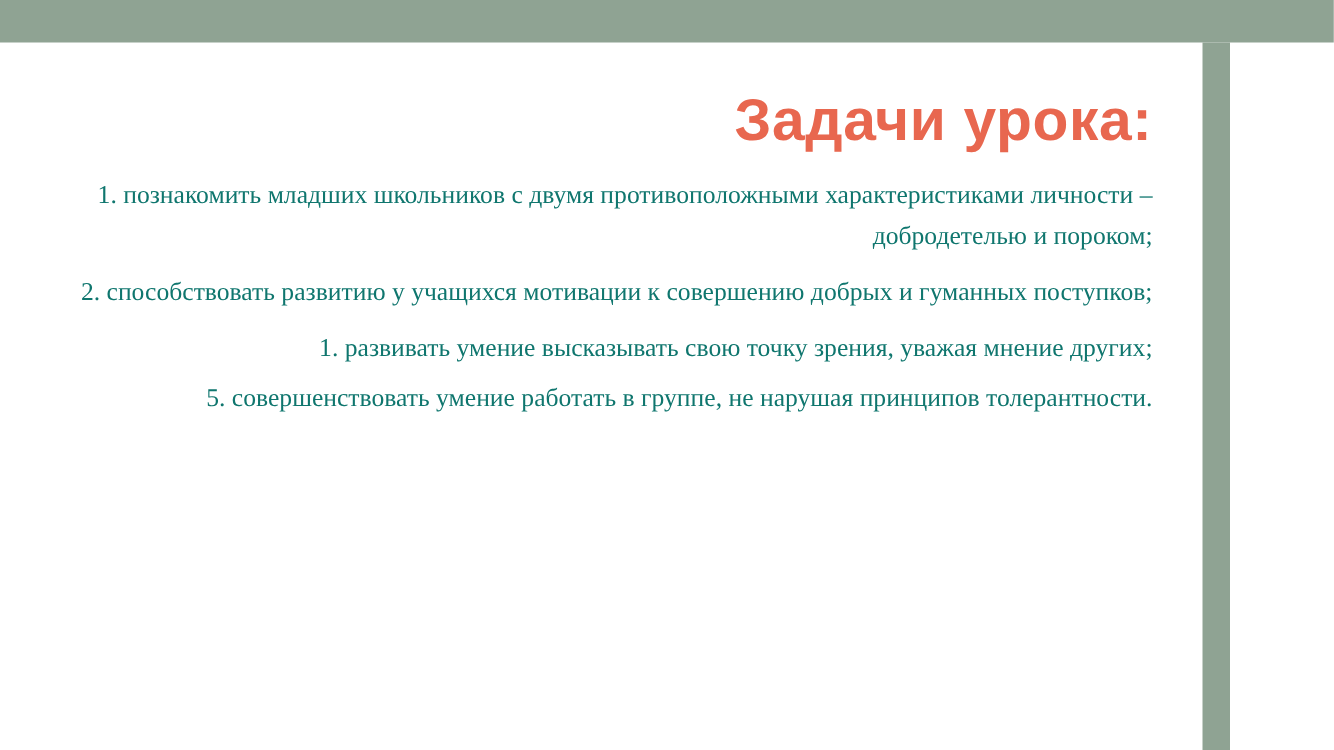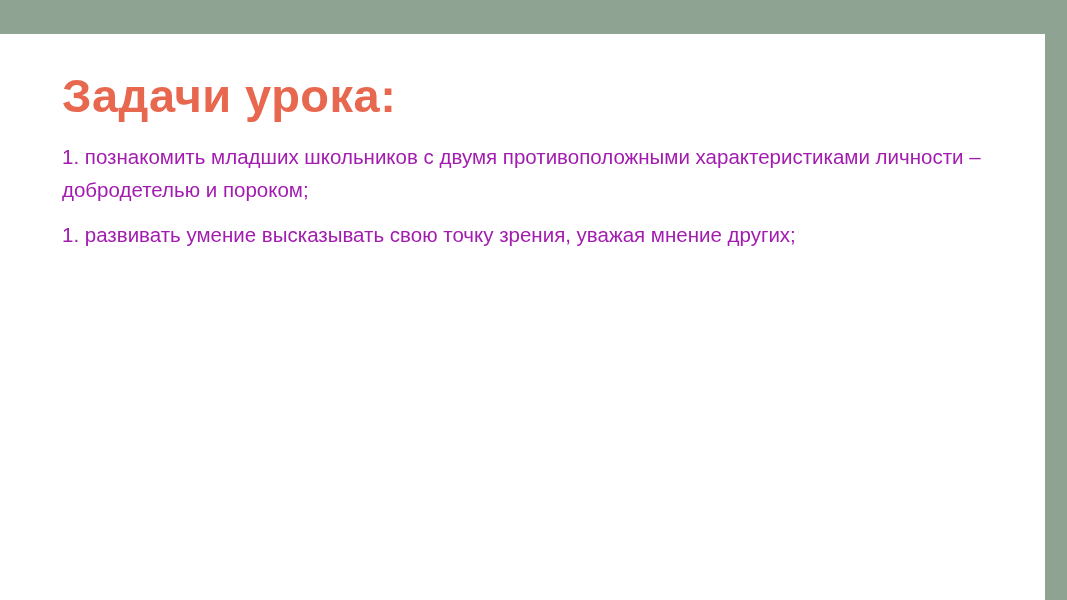--- a/index.html
+++ b/index.html
@@ -8,24 +8,25 @@
   }
   body {
     width: 1067px;
     height: 600px;
     background: #ffffff;
     font-family: "Liberation Sans", sans-serif;
     overflow: hidden;
   }
   .slide {
     position: relative;
-    width: 1067px;
+    width: 984px;
     height: 600px;
     background: #ffffff;
     box-sizing: border-box;
+    text-align: right;
   }
   
   .top-band {
     position: absolute;
     top: 0;
     left: 0;
     width: 1067px;
     height: 34px;
     background: #8fa393;
   }
@@ -54,41 +55,44 @@
     line-height: 1.1;
     margin: 12px 0 18px 0;
     letter-spacing: 0.5px;
   }
   .body-list {
     list-style: none;
     margin: 0;
     padding: 0;
   }
   .body-item {
-    color: #a21caf;
+    color: #0f766e;
     font-size: 20.5px;
     line-height: 1.62;
     margin: 0 0 12px 0;
     max-width: 930px;
+    font-family: Liberation Serif, serif;
   }
   .body-item.tight {
     margin-bottom: 6px;
   }
 </style>
 </head>
 <body>
 
 <div class="slide">
 
   <div class="top-band"></div>
   <div class="right-band"></div>
 
   <div class="content">
 
     <h1 class="slide-title">Задачи урока:</h1>
 
     <ul class="body-list">
       <li class="body-item">1. познакомить младших школьников с двумя противоположными характеристиками личности – добродетелью и пороком;</li>
+      <li class="body-item">2. способствовать развитию у учащихся мотивации к совершению добрых и гуманных поступков;</li>
       <li class="body-item tight">1. развивать умение высказывать свою точку зрения, уважая мнение других;</li>
+      <li class="body-item tight">5. совершенствовать умение работать в группе, не нарушая принципов толерантности.</li>
     </ul>
 
   </div>
 </div>
 
 </body></html>

